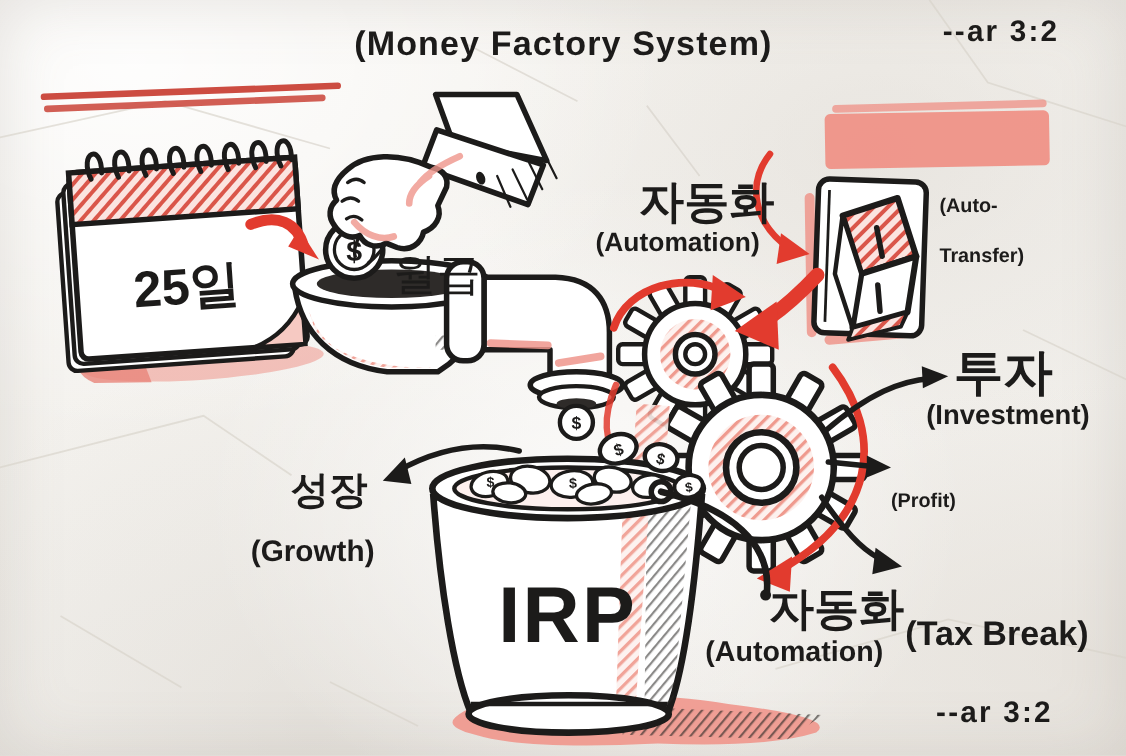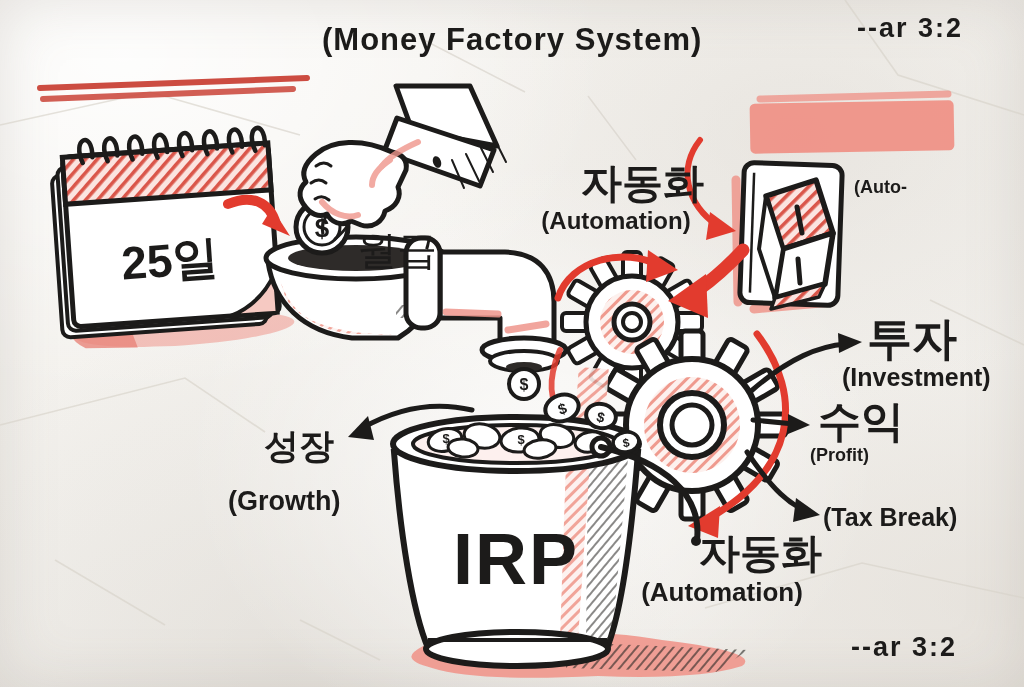--- a/index.html
+++ b/index.html
@@ -27,21 +27,21 @@
   .automation-top{left:528px;top:162px;width:176px;text-align:center;}
   .automation-top .k{font-size:41px;}
   .automation-top .e{font-size:24px;margin-top:3px;}
   .autotransfer-ko{left:760px;top:103px;font-size:40px;font-weight:800;letter-spacing:1px;}
   .autotransfer-en{left:854px;top:153px;font-size:18px;font-weight:700;line-height:1.25;white-space:pre-line;text-align:left;}
   .inv-ko{left:867px;top:315px;font-size:45px;}
   .inv-en{left:842px;top:364px;font-size:25px;}
   .prof-ko{left:818px;top:399px;font-size:43px;}
   .prof-en{left:810px;top:446px;font-size:18px;}
   .tax-ko{left:833px;top:486px;font-size:43px;}
-  .tax-en{left:823px;top:504px;font-size:25px;}
+  .tax-en{left:823px;top:560px;font-size:31px;}
   .growth-ko{left:264px;top:428px;font-size:35px;}
   .growth-en{left:228px;top:487px;font-size:27px;}
   .automation-bottom{left:622px;top:532px;width:200px;text-align:center;}
   .automation-bottom .k{font-size:41px;}
   .automation-bottom .e{font-size:26px;margin-top:4px;}
 </style>
 </head>
 <body>
 
 <div class="stage">
@@ -294,25 +294,25 @@
 
   <div class="lbl salary">월급</div>
 
   <div class="lbl automation-top">
     <div class="k ko-big">자동화</div>
     <div class="e en">(Automation)</div>
   </div>
 
   <div class="lbl autotransfer-en">
     <div>(Auto-</div>
+    <div>Transfer)</div>
   </div>
 
   <div class="lbl inv-en en">(Investment)</div>
   <div class="lbl inv-ko ko-big">투자</div>
-  <div class="lbl prof-ko ko-big">수익</div>
   <div class="lbl prof-en en">(Profit)</div>
   <div class="lbl tax-en en">(Tax Break)</div>
 
   <div class="lbl growth-ko ko-big">성장</div>
   <div class="lbl growth-en en">(Growth)</div>
 
   <div class="lbl automation-bottom">
     <div class="k ko-big">자동화</div>
     <div class="e en">(Automation)</div>
   </div>

